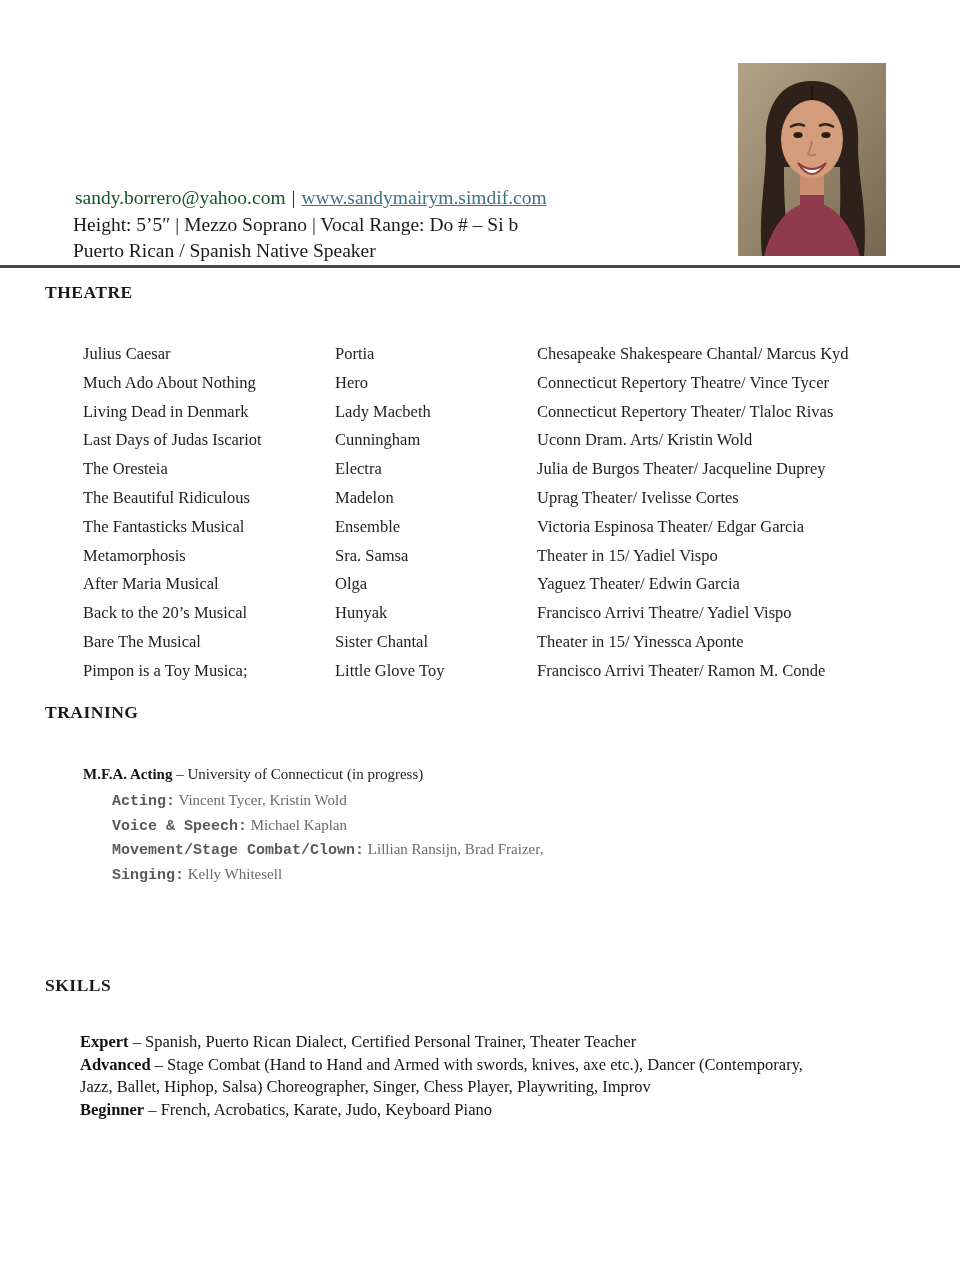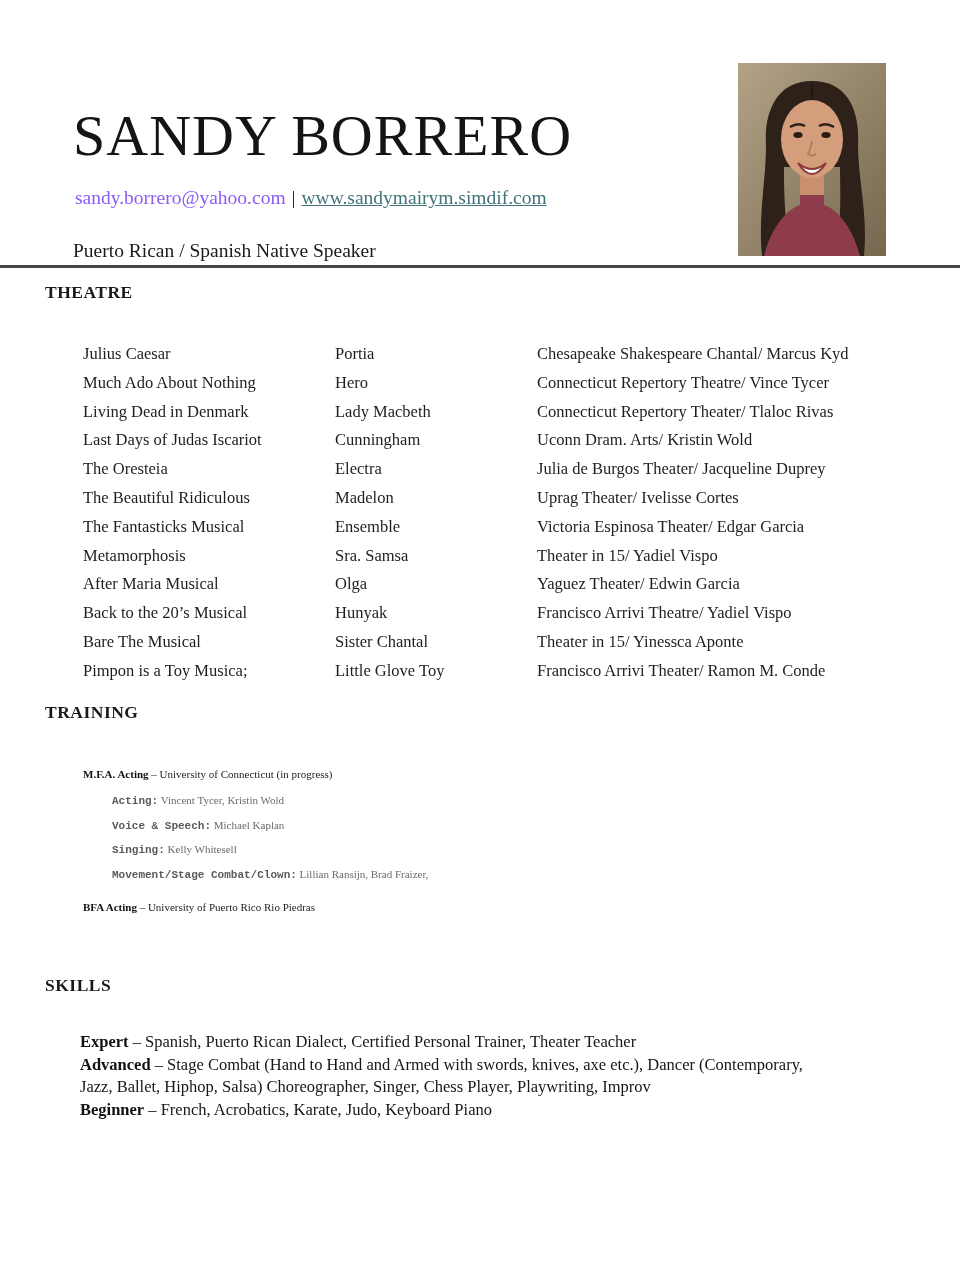--- a/index.html
+++ b/index.html
@@ -14,21 +14,21 @@
   
   .name{
     position:absolute;left:73px;top:104px;
     font-size:58px;line-height:1.1;letter-spacing:1px;
     color:#141414;white-space:nowrap;
   }
   .contact{
     position:absolute;left:75px;top:187px;
     font-size:19.5px;white-space:nowrap;
   }
-  .email{color:#8b5cf6;text-decoration:none;}
+  .email{color:#14532d;text-decoration:none;}
   .contact-sep{color:#222;padding:0 6px;}
   .website{color:#41737a;text-decoration:underline;}
   .stats{position:absolute;left:73px;top:214px;font-size:19.5px;white-space:nowrap;color:#1a1a1a;}
   .lang{position:absolute;left:73px;top:240px;font-size:19.5px;white-space:nowrap;color:#1a1a1a;}
   .rule{position:absolute;left:0;top:265px;width:960px;height:3px;background:#474747;}
   .photo{position:absolute;left:738px;top:63px;width:148px;height:193px;display:block;}
   
   .sec-heading{
     position:absolute;left:45px;
     font-size:17.5px;font-weight:bold;letter-spacing:0.5px;color:#1a1a1a;
@@ -38,21 +38,21 @@
   .h-skills{top:975px;}
   
   .theatre-table{
     position:absolute;left:83px;top:340px;
     display:grid;grid-template-columns:252px 202px auto;
     font-size:16.5px;line-height:28.8px;color:#1e1e1e;
   }
   .t-row{display:contents;}
   .t-cell{white-space:nowrap;}
   
-  .training{position:absolute;left:83px;top:764px;font-size:11px;color:#1e1e1e;}
+  .training{position:absolute;left:83px;top:764px;font-size:15px;color:#1e1e1e;}
   .program{margin:0 0 10px 0;}
   .program-head{line-height:21px;}
   .degree{font-weight:bold;color:#141414;}
   .institution{color:#1e1e1e;}
   .detail-list{margin:4px 0 0 29px;}
   .detail{line-height:23.6px;white-space:nowrap;}
   .detail-label{font-weight:bold;color:#5a5a5a;font-family:Liberation Mono, monospace;}
   .detail-value{color:#6b6b6b;}
   
   .skills{position:absolute;left:80px;top:1031px;width:745px;font-size:16.5px;color:#161616;}
@@ -88,26 +88,26 @@
     <path d="M81,63 Q88,59 96,64" stroke="#31231a" stroke-width="2.4" fill="none"></path>
 
     <ellipse cx="60" cy="72" rx="4.6" ry="3" fill="#2a1c13"></ellipse>
     <ellipse cx="88" cy="72" rx="4.6" ry="3" fill="#2a1c13"></ellipse>
 
     <path d="M74,78 Q72,88 70,91 Q74,94 78,91" stroke="#b27c5d" stroke-width="1.8" fill="none"></path>
 
     <path d="M60,100 Q74,112 88,100 Q74,122 60,100 Z" fill="#ffffff" stroke="#8c3a37" stroke-width="2"></path>
   </svg>
 
-  <div class="name">SANDY BORRERO</div>
 
   <div class="contact">
     <a class="email" href="#">sandy.borrero@yahoo.com</a><span class="contact-sep">|</span><a class="website" href="#">www.sandymairym.simdif.com</a>
   </div>
 
+  <div class="stats">Height: 5’5″ | Mezzo Soprano | Vocal Range: Do # – Si b</div>
   <div class="lang">Puerto Rican / Spanish Native Speaker</div>
 
   <div class="rule"></div>
 
   <div class="sec-heading h-theatre">THEATRE</div>
 
   <div class="theatre-table">
     <div class="t-row">
       <span class="t-cell">Julius Caesar</span>
       <span class="t-cell">Portia</span>
@@ -178,32 +178,29 @@
         <span class="degree">M.F.A. Acting</span><span class="institution"> – University of Connecticut (in progress)</span>
       </div>
       <div class="detail-list">
         <div class="detail">
           <span class="detail-label">Acting:</span><span class="detail-value"> Vincent Tycer, Kristin Wold</span>
         </div>
         <div class="detail">
           <span class="detail-label">Voice &amp; Speech:</span><span class="detail-value"> Michael Kaplan</span>
         </div>
         <div class="detail">
+          <span class="detail-label">Movement/Stage Combat/Clown:</span><span class="detail-value"> Lillian Ransijn, Brad Fraizer,</span>
+        </div>
+        <div class="detail">
           <span class="detail-label">Singing:</span><span class="detail-value"> Kelly Whitesell</span>
         </div>
-        <div class="detail">
-          <span class="detail-label">Movement/Stage Combat/Clown:</span><span class="detail-value"> Lillian Ransijn, Brad Fraizer,</span>
-        </div>
       </div>
     </div>
 
     <div class="program">
-      <div class="program-head">
-        <span class="degree">BFA Acting</span><span class="institution"> – University of Puerto Rico Rio Piedras</span>
-      </div>
     </div>
   </div>
 
   <div class="sec-heading h-skills">SKILLS</div>
 
   <div class="skills">
     <p class="skill">
       <span class="skill-label">Expert</span><span> – Spanish, Puerto Rican Dialect, Certified Personal Trainer, Theater Teacher</span>
     </p>
     <p class="skill">

